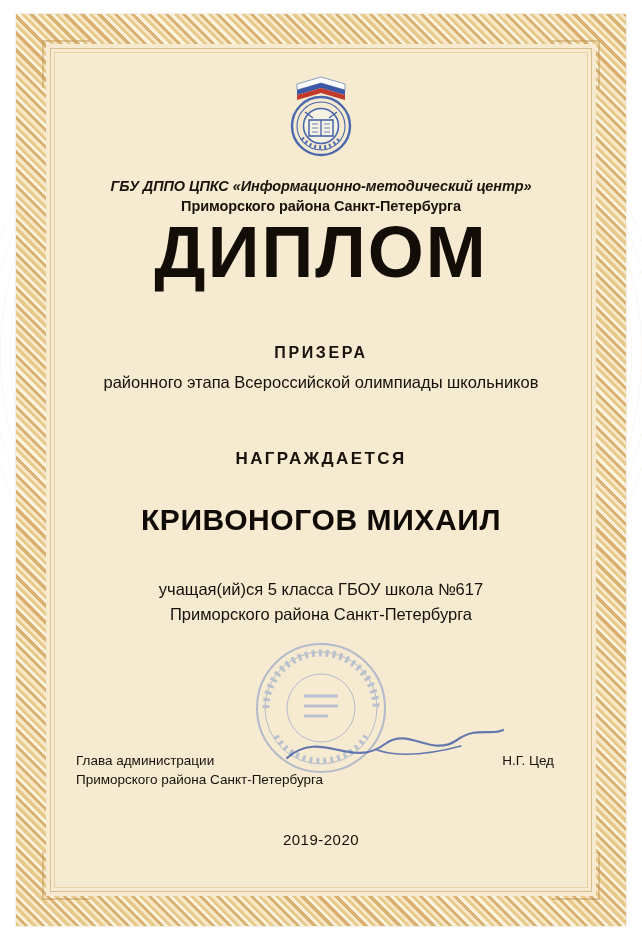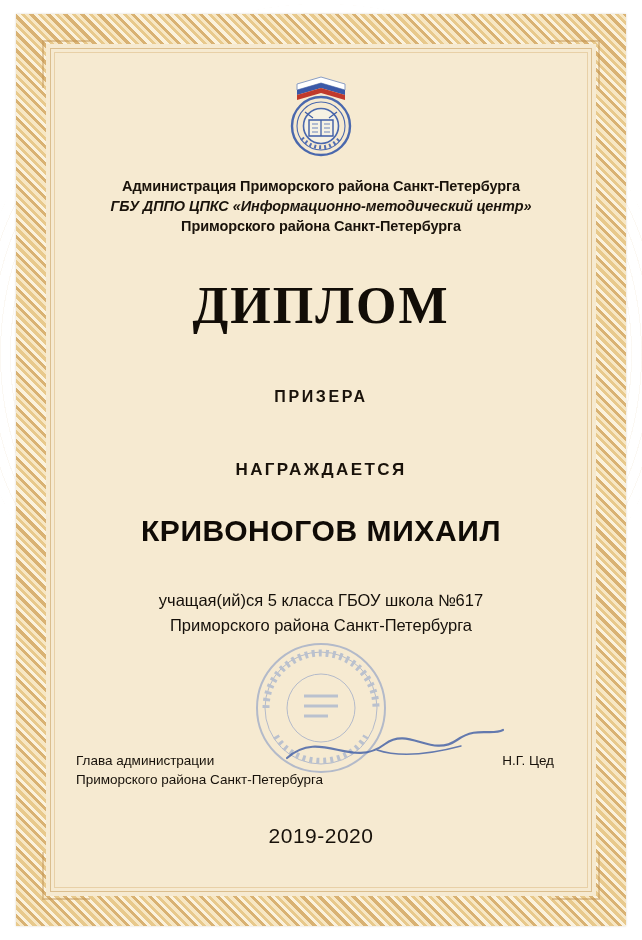--- a/index.html
+++ b/index.html
@@ -113,27 +113,25 @@
   }
   .org-line {
     font-size: 14.5px;
     font-weight: bold;
     color: #1a130b;
     letter-spacing: -0.1px;
   }
   .org-line.italic { font-style: italic; text-align: center; }
 
   .title {
-    margin-top: 44px;
-    font-size: 52px;
+    font-size: 72px;
     font-weight: bold;
     letter-spacing: 2px;
     color: #120d07;
     line-height: 1;
-    font-family: Liberation Serif, serif;
   }
 
   .award-type {
     margin-top: 56px;
     font-size: 16px;
     font-weight: bold;
     letter-spacing: 2.6px;
     color: #1a130b;
   }
   .award-desc {
@@ -209,21 +207,21 @@
     width: 230px;
     height: 70px;
     pointer-events: none;
     opacity: .8;
   }
 
   .year {
     position: absolute;
     left: 0; right: 0;
     bottom: 38px;
-    font-size: 21px;
+    font-size: 15px;
     letter-spacing: 0.5px;
     color: #17110a;
   }
 </style>
 </head>
 <body>
 
 <div class="page">
   <div class="certificate">
 
@@ -254,29 +252,29 @@
           <path d="M34 52 h24 v16 h-24 z" fill="none" stroke="#3f5ea6" stroke-width="1.4"></path>
           <path d="M46 52 v16" stroke="#3f5ea6" stroke-width="1.3"></path>
           <path d="M37 56 h6 M49 56 h6 M37 60 h6 M49 60 h6 M37 64 h6 M49 64 h6" stroke="#6e86bd" stroke-width="1"></path>
           <path d="M30 44 l8 6 M62 44 l-8 6" stroke="#3f5ea6" stroke-width="1.2"></path>
 
           <path d="M27 70 a24 24 0 0 0 38 0" fill="none" stroke="#5470b2" stroke-width="4" stroke-dasharray="2 3"></path>
         </svg>
       </div>
 
       <div class="org-block">
-        <div class="org-line">Администрация Приморского района Санкт-Петербурга</div>
         <div class="org-line italic">ГБУ ДППО ЦПКС «Информационно-методический центр»</div>
         <div class="org-line">Приморского района Санкт-Петербурга</div>
       </div>
 
       <div class="title">ДИПЛОМ</div>
 
       <div class="award-type">ПРИЗЕРА</div>
       <div class="award-desc">
+        <div>районного этапа Всероссийской олимпиады школьников</div>
       </div>
 
       <div class="granted">НАГРАЖДАЕТСЯ</div>
 
       <div class="recipient">КРИВОНОГОВ МИХАИЛ</div>
 
       <div class="school">
         <div>учащая(ий)ся 5 класса ГБОУ школа №617</div>
         <div>Приморского района Санкт-Петербурга</div>
       </div>

